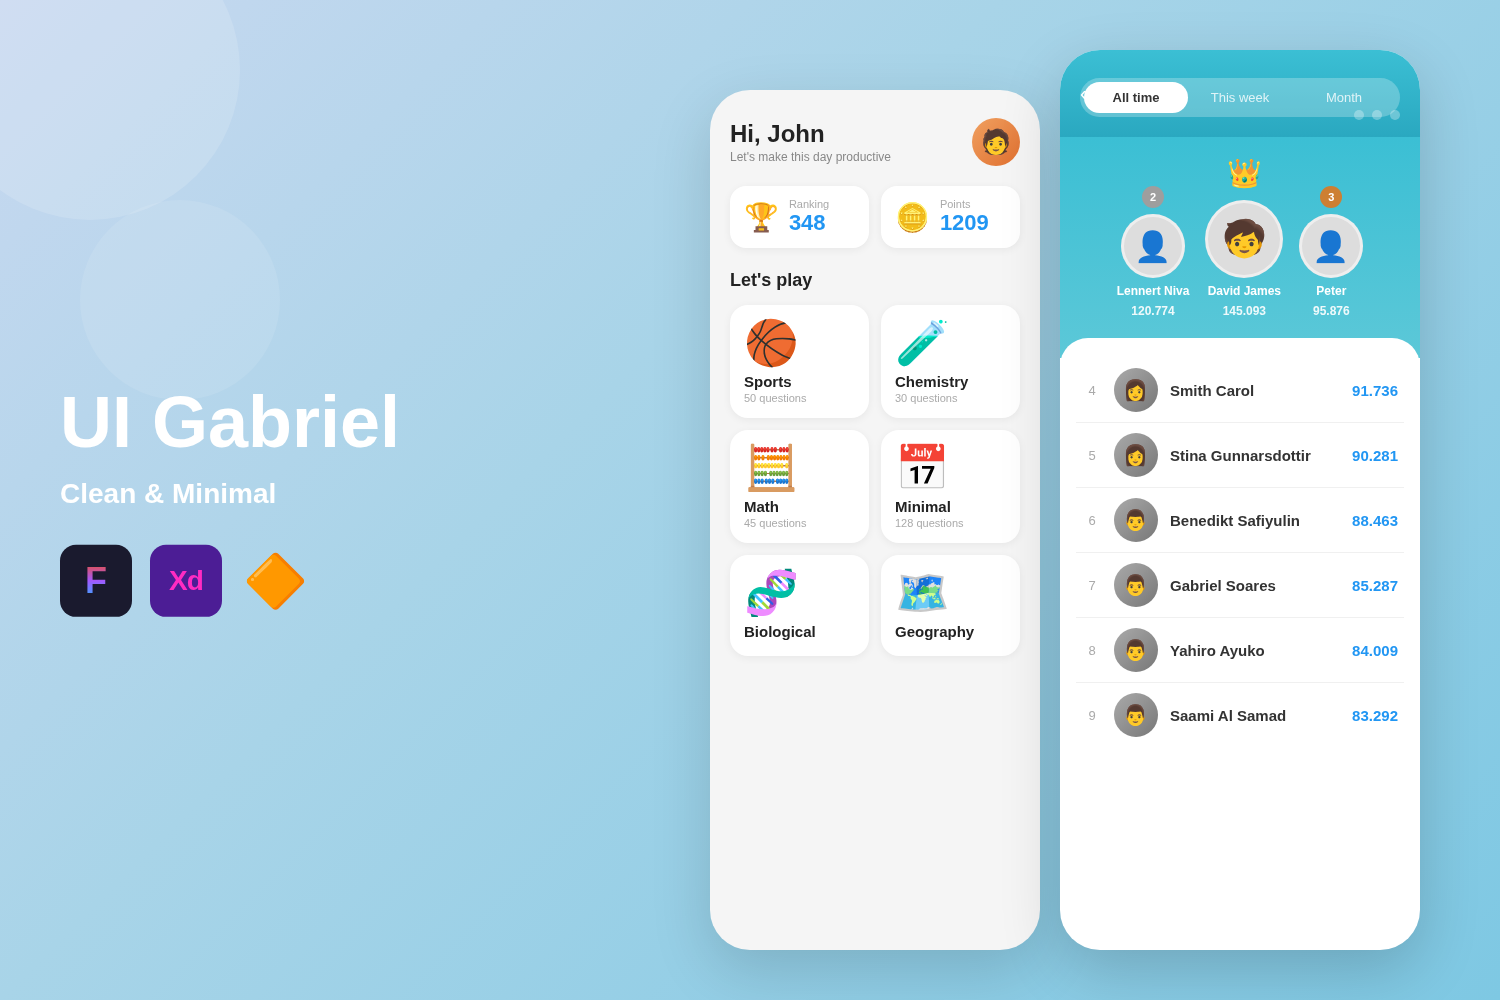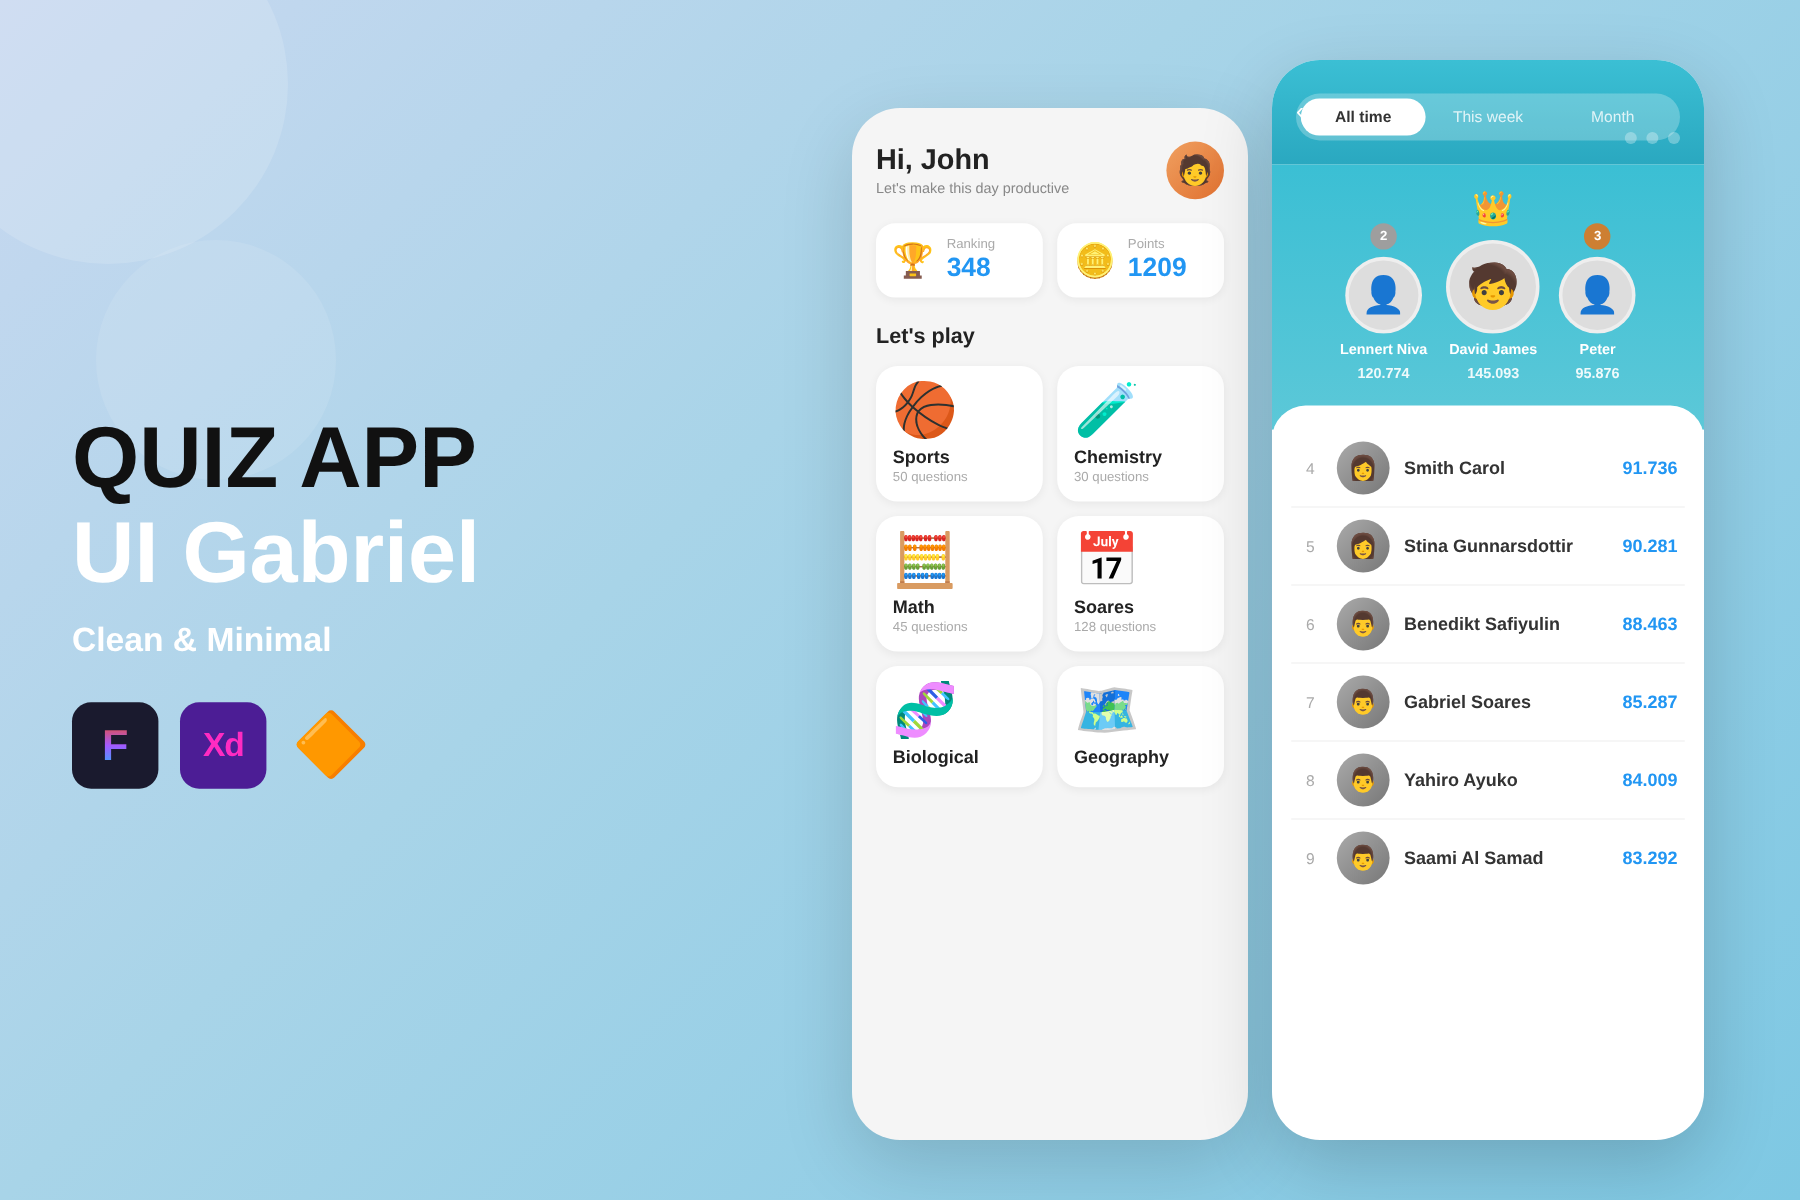--- a/index.html
+++ b/index.html
@@ -371,21 +371,20 @@
       font-size: 52px;
     }
   </style>
 </head>
 <body>
 
 <div class="bg-circle-1"></div>
 <div class="bg-circle-2"></div>
 
 <div class="left-section">
-  <div class="app-title-black">QUIZ APP</div>
   <div class="app-title-white">UI Gabriel</div>
   <div class="app-subtitle">
     <div>Clean &amp; Minimal</div>
   </div>
 
   <div class="tool-icons">
     <div class="tool-icon tool-figma">
       <span class="figma-f">F</span>
     </div>
     <div class="tool-icon tool-xd">
@@ -441,21 +440,21 @@
         <div class="quiz-name">Chemistry</div>
         <div class="quiz-questions">30 questions</div>
       </div>
       <div class="quiz-card">
         <span class="quiz-emoji">🧮</span>
         <div class="quiz-name">Math</div>
         <div class="quiz-questions">45 questions</div>
       </div>
       <div class="quiz-card">
         <span class="quiz-emoji">📅</span>
-        <div class="quiz-name">Soares</div>
+        <div class="quiz-name">Minimal</div>
         <div class="quiz-questions">128 questions</div>
       </div>
       <div class="quiz-card">
         <span class="quiz-emoji">🧬</span>
         <div class="quiz-name">Biological</div>
         <div class="quiz-questions"></div>
       </div>
       <div class="quiz-card">
         <span class="quiz-emoji">🗺️</span>
         <div class="quiz-name">Geography</div>

